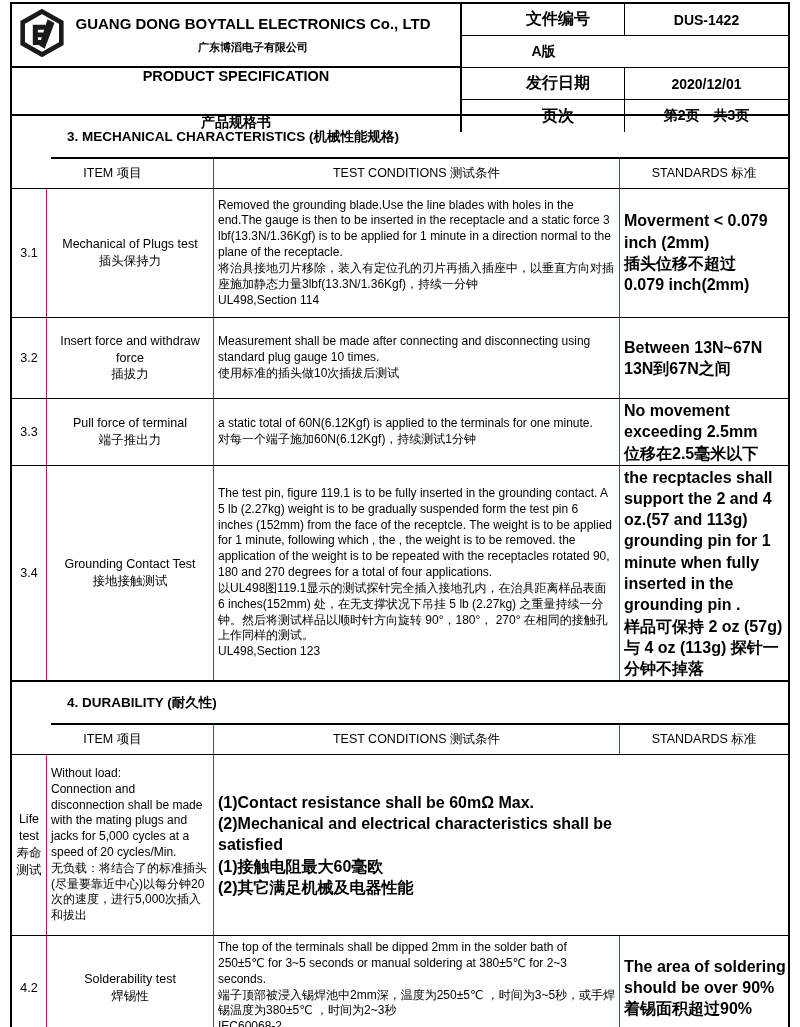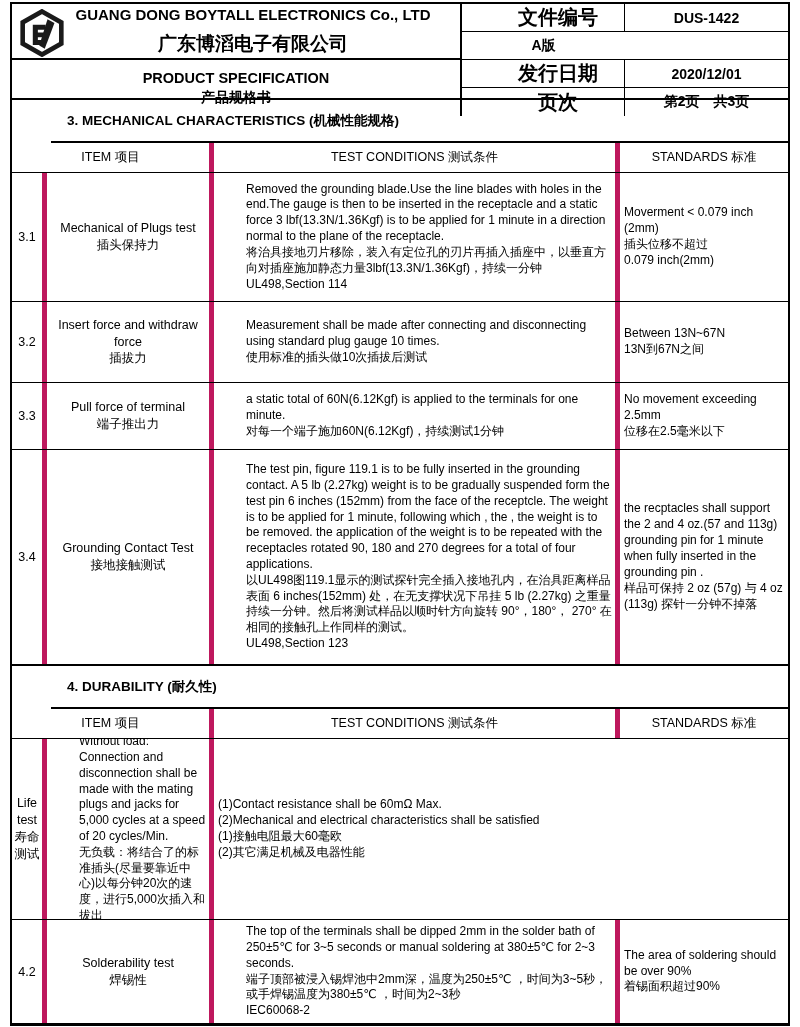--- a/index.html
+++ b/index.html
@@ -11,54 +11,54 @@
     position: relative;
   }
   .page {
     position: absolute; left: 10px; top: 2px; width: 780px;
     border: 2px solid #000;
     border-bottom-width: 3px;
     background: #fff;
   }
 
   
-  .doc-header { display: grid; grid-template-columns: 450px 1fr; height: 96px; border-bottom: 2px solid #000; }
+  .doc-header { display: grid; grid-template-columns: 450px 1fr; height: 112px; border-bottom: 2px solid #000; }
   .header-left { border-right: 2px solid #000; display: grid; grid-template-rows: 1fr 1fr; }
   .company-cell { border-bottom: 2px solid #000; position: relative; display: flex; align-items: center; justify-content: center; }
   .company-text { text-align: center; margin-left: 34px; }
   .company-en { font-size: 15px; font-weight: bold; letter-spacing: 0; }
-  .company-cn { font-size: 19px; font-weight: bold; margin-top: 8px; }
+  .company-cn { font-size: 11px; font-weight: bold; margin-top: 8px; }
   .logo { position: absolute; left: 7px; top: 5px; width: 46px; height: 48px; }
-  .title-cell { display: flex; flex-direction: column; align-items: center; justify-content: center; }
+  .title-cell { display: flex; flex-direction: column; align-items: center; justify-content: center; gap: 27px; }
   .title-en { font-size: 14.5px; font-weight: bold; }
   .title-cn { font-size: 14px; font-weight: bold; margin-top: 3px; }
   .header-right { display: grid; grid-template-rows: repeat(4, 1fr); }
   .meta-row { display: grid; grid-template-columns: 1fr 1fr; border-bottom: 1px solid #000; }
   .meta-row:last-child { border-bottom: none; }
-  .meta-label { border-right: 1px solid #000; display: flex; align-items: center; justify-content: center; font-weight: bold; font-size: 20px; padding-left: 30px; }
+  .meta-label { border-right: 1px solid #000; display: flex; align-items: center; justify-content: center; font-weight: bold; font-size: 16px; padding-left: 30px; }
   .meta-value { display: flex; align-items: center; justify-content: center; font-weight: bold; font-size: 14px; }
 
   
   .section-title {
     height: 43px; display: flex; align-items: center;
     padding-left: 16px; font-weight: bold; font-size: 13.5px;
     border-bottom: 2px solid #000;
     margin-left: 39px;
   }
   .spec-table { width: 100%; }
   .t-row { display: grid; grid-template-columns: 35px 167px 406px 1fr; border-bottom: 1px solid #000; }
   .t-head { height: 30px; }
   .t-head .cell { display: flex; align-items: center; justify-content: center; font-size: 12.5px; }
   .head-item { grid-column: 1 / 3; }
-  .cell { border-right: 5px solid #be185d; white-space: pre-line; overflow: hidden; }
+  .cell { border-right: 1px solid #be185d; white-space: pre-line; overflow: hidden; }
   .cell:last-child { border-right: none; }
   .c-no { display: flex; align-items: center; justify-content: center; font-size: 12.5px; }
   .c-item { display: flex; align-items: center; justify-content: center; text-align: center; font-size: 12.5px; line-height: 1.35; padding: 2px; }
-  .c-cond { display: flex; align-items: center; padding: 3px 3px 3px 4px; font-size: 12px; line-height: 1.32; margin-left: 28px; }
-  .c-std { display: flex; align-items: center; padding: 3px 2px 3px 4px; font-size: 12px; line-height: 1.33; }
+  .c-cond { display: flex; align-items: center; padding: 3px 3px 3px 4px; font-size: 12px; line-height: 1.32; }
+  .c-std { display: flex; align-items: center; padding: 3px 2px 3px 4px; font-size: 16px; line-height: 1.33; font-weight: bold; }
   .h31 { height: 129px; }
   .h32 { height: 81px; }
   .h33 { height: 67px; }
   .h34 { height: 216px; }
   .h41 { height: 181px; }
   .h42 { height: 103px; }
   .sec3-end { border-bottom: 2px solid #000; }
   .sec4 .t-row:last-child { border-bottom: none; }
 </style>
 </head>

